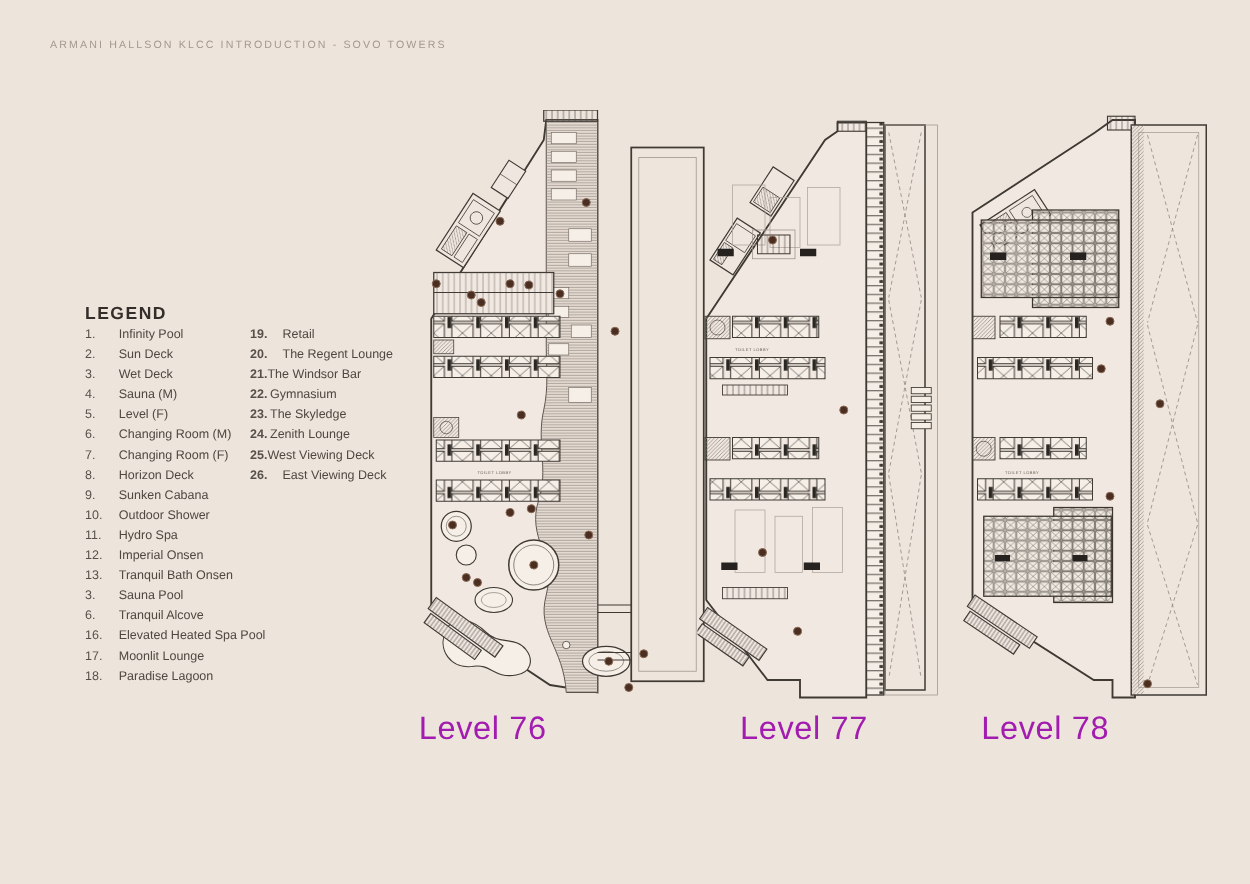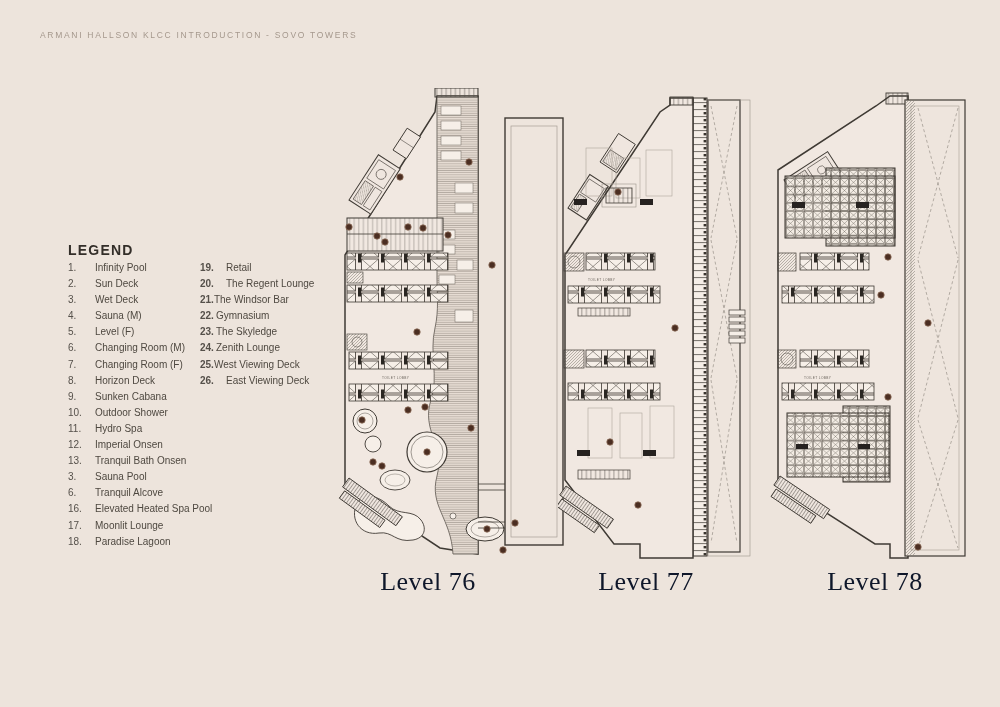--- a/index.html
+++ b/index.html
@@ -27,23 +27,23 @@
   .legend-col1{left:68px;width:135px;}
   .legend-col2{left:200px;width:125px;}
   .leg-item{white-space:nowrap;position:relative;}
   .leg-item .num{display:inline-block;width:27px;color:#55504a;}
   .legend-col2 .leg-item .num{width:26px;font-weight:bold;}
   .leg-item.tight .num{width:auto;}
   .leg-item.overlap .num{position:absolute;left:0;width:auto;text-align:right;}
   .leg-item.overlap .lab{margin-left:16px;}
   .plan{position:absolute;}
   .plan-label{
-    position:absolute;text-align:center;
-    font-family:Liberation Serif, serif;
-    font-size:26px;color:#0f172a;letter-spacing:.5px;
+    position:absolute;text-align:left;
+    font-family:Liberation Sans, sans-serif;
+    font-size:26px;color:#a21caf;letter-spacing:.5px;
   }
   svg text{font-family:"Liberation Sans",sans-serif;}
 </style>
 </head>
 <body>
 
 <svg width="0" height="0" style="position:absolute" aria-hidden="true">
   <defs>
     <pattern id="pat-board" patternUnits="userSpaceOnUse" width="6" height="2.2">
       <line x1="0" y1="1" x2="6" y2="1" stroke="#8d857c" stroke-width="0.55"></line>
@@ -431,14 +431,14 @@
     <circle cx="120" cy="169" r="3.2"></circle>
         <circle cx="113" cy="207" r="3.2"></circle>
         <circle cx="160" cy="235" r="3.2"></circle>
     <circle cx="120" cy="309" r="3.2"></circle>
         <circle cx="150" cy="459" r="3.2"></circle>
   </g>
 </svg>
 </div>
 
 <div class="plan-label" style="left:335px;width:186px;top:567px">Level 76</div>
-<div class="plan-label" style="left:556px;width:180px;top:567px">Level 77</div>
+<div class="plan-label" style="left:592px;width:180px;top:567px">Level 77</div>
 <div class="plan-label" style="left:785px;width:180px;top:567px">Level 78</div>
 
 </body></html>

